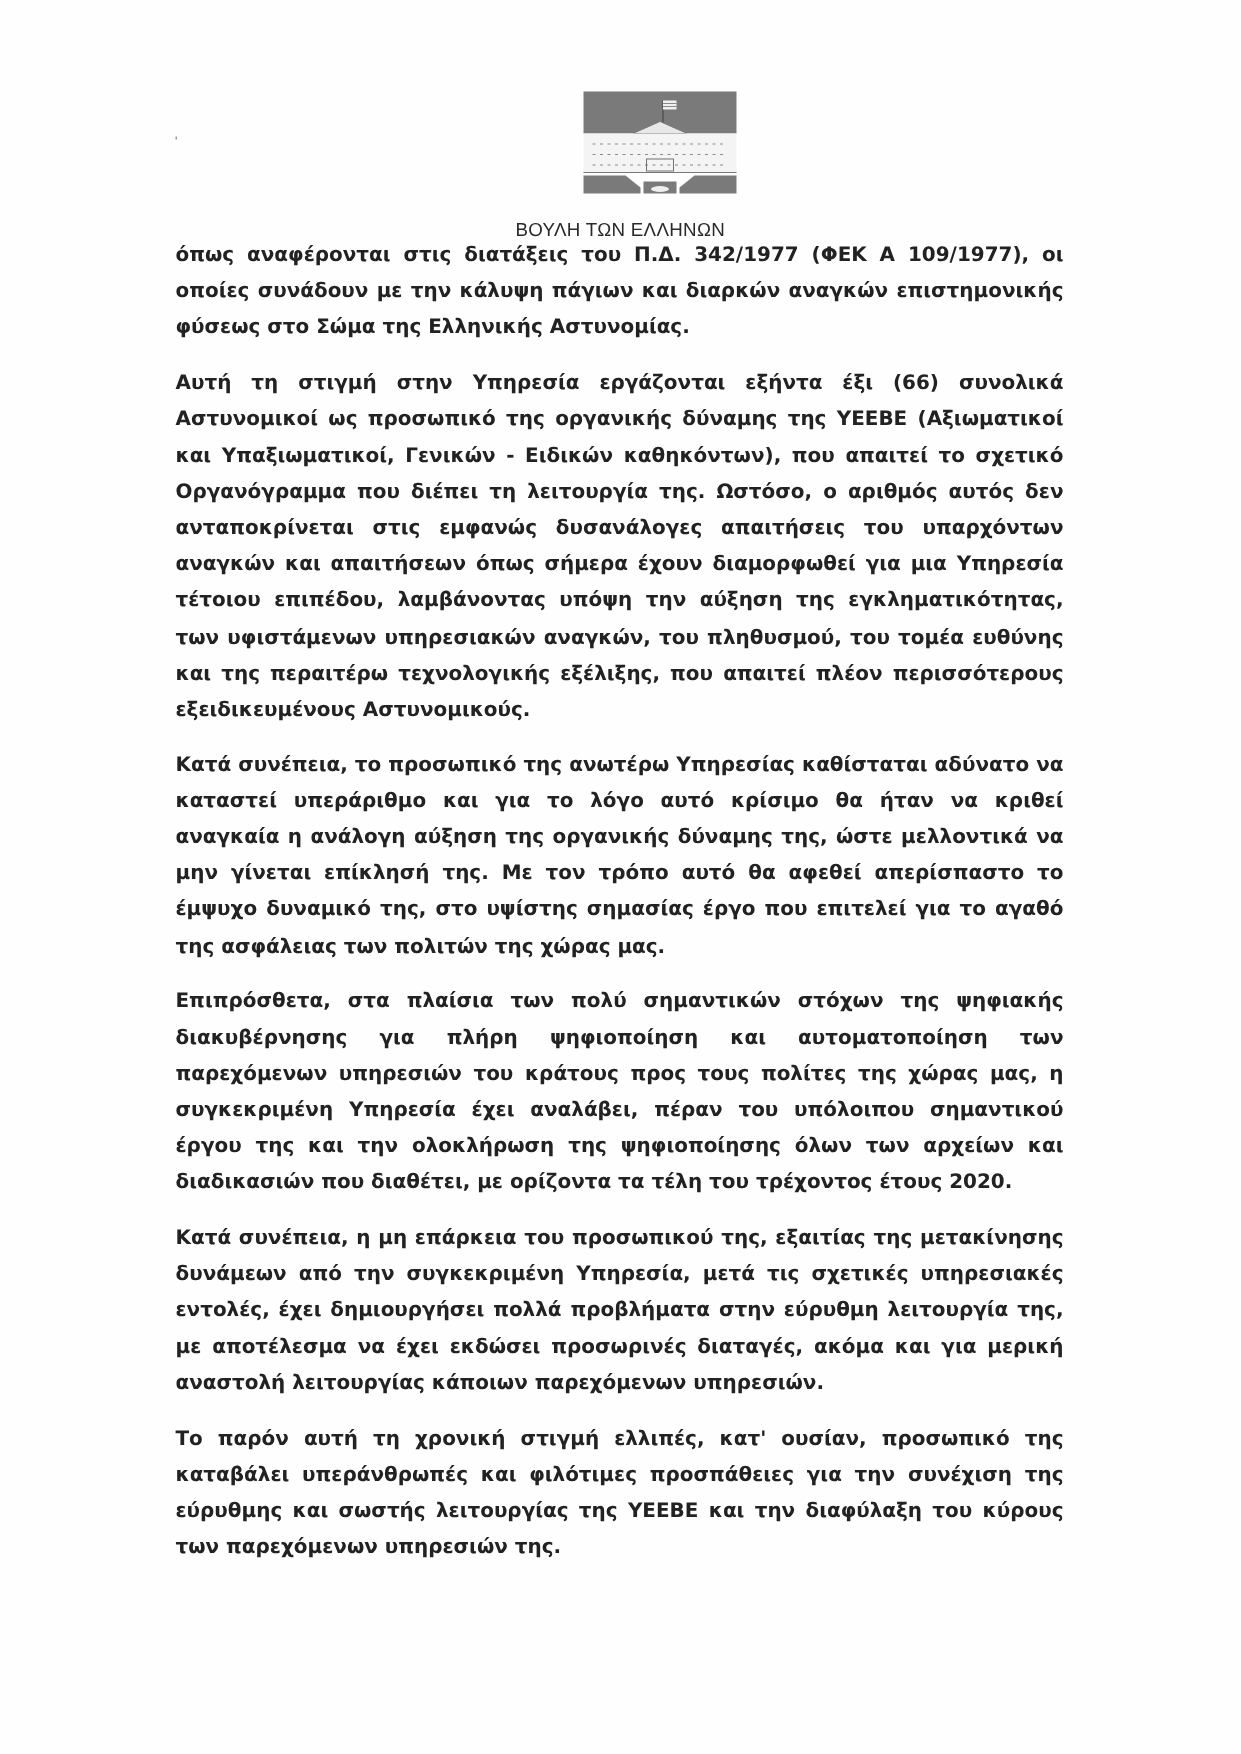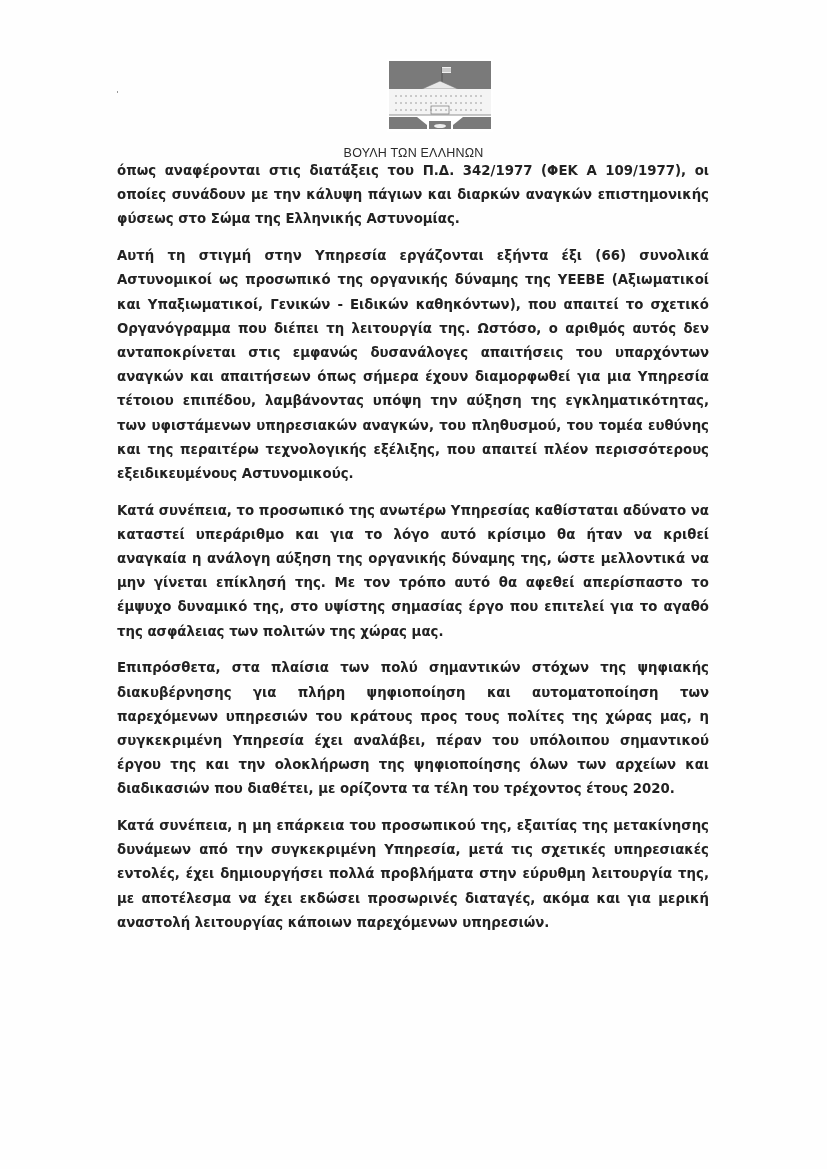--- a/index.html
+++ b/index.html
@@ -48,14 +48,15 @@
   </svg>
 
   <div class="org-name">ΒΟΥΛΗ ΤΩΝ ΕΛΛΗΝΩΝ</div>
 
   <div class="body">
     <p>όπως αναφέρονται στις διατάξεις του Π.Δ. 342/1977 (ΦΕΚ Α 109/1977), οι οποίες συνάδουν με την κάλυψη  πάγιων και διαρκών αναγκών επιστημονικής φύσεως στο Σώμα της Ελληνικής Αστυνομίας.</p>
     <p>Αυτή τη στιγμή στην Υπηρεσία εργάζονται εξήντα έξι (66) συνολικά Αστυνομικοί ως προσωπικό της οργανικής δύναμης της ΥΕΕΒΕ (Αξιωματικοί και Υπαξιωματικοί, Γενικών - Ειδικών καθηκόντων), που απαιτεί το σχετικό Οργανόγραμμα που διέπει τη λειτουργία της. Ωστόσο, ο αριθμός αυτός δεν ανταποκρίνεται στις εμφανώς δυσανάλογες απαιτήσεις του υπαρχόντων αναγκών και απαιτήσεων όπως σήμερα έχουν διαμορφωθεί για μια Υπηρεσία τέτοιου επιπέδου, λαμβάνοντας υπόψη την αύξηση της εγκληματικότητας, των υφιστάμενων υπηρεσιακών αναγκών, του πληθυσμού, του τομέα ευθύνης και της περαιτέρω τεχνολογικής εξέλιξης, που απαιτεί πλέον περισσότερους εξειδικευμένους Αστυνομικούς.</p>
     <p>Κατά συνέπεια, το προσωπικό της ανωτέρω Υπηρεσίας καθίσταται αδύνατο να καταστεί υπεράριθμο και για το λόγο αυτό κρίσιμο θα ήταν να κριθεί αναγκαία η ανάλογη αύξηση της οργανικής δύναμης της, ώστε μελλοντικά να μην γίνεται επίκλησή της. Με τον τρόπο αυτό θα αφεθεί απερίσπαστο το έμψυχο δυναμικό της, στο υψίστης σημασίας έργο που επιτελεί για το αγαθό της ασφάλειας των πολιτών της χώρας μας.</p>
     <p>Επιπρόσθετα, στα πλαίσια των πολύ σημαντικών στόχων της ψηφιακής διακυβέρνησης για πλήρη ψηφιοποίηση και αυτοματοποίηση των παρεχόμενων υπηρεσιών του κράτους προς τους πολίτες της χώρας μας, η συγκεκριμένη Υπηρεσία έχει αναλάβει, πέραν του υπόλοιπου σημαντικού έργου της και την ολοκλήρωση της ψηφιοποίησης όλων των αρχείων και διαδικασιών που διαθέτει, με ορίζοντα τα τέλη του τρέχοντος έτους 2020.</p>
     <p>Κατά συνέπεια, η μη επάρκεια του προσωπικού της, εξαιτίας της μετακίνησης δυνάμεων από την συγκεκριμένη Υπηρεσία, μετά τις σχετικές υπηρεσιακές εντολές, έχει δημιουργήσει πολλά προβλήματα στην εύρυθμη λειτουργία της, με αποτέλεσμα να έχει εκδώσει προσωρινές διαταγές, ακόμα και για μερική αναστολή λειτουργίας κάποιων παρεχόμενων υπηρεσιών.</p>
+    <p>Το παρόν αυτή τη χρονική στιγμή ελλιπές, κατ' ουσίαν, προσωπικό της καταβάλει υπεράνθρωπές και φιλότιμες προσπάθειες για την συνέχιση της εύρυθμης και σωστής λειτουργίας της ΥΕΕΒΕ και την διαφύλαξη του κύρους των παρεχόμενων υπηρεσιών της.</p>
   </div>
 </div>
 
 </body></html>

